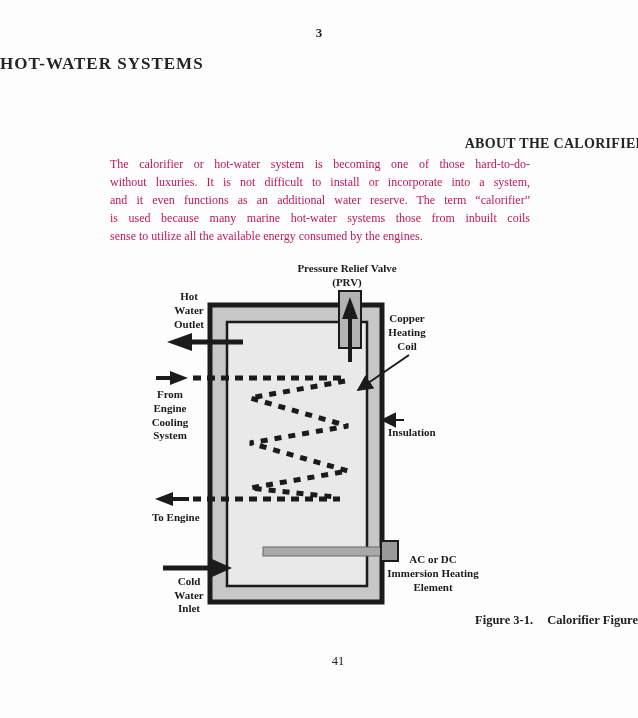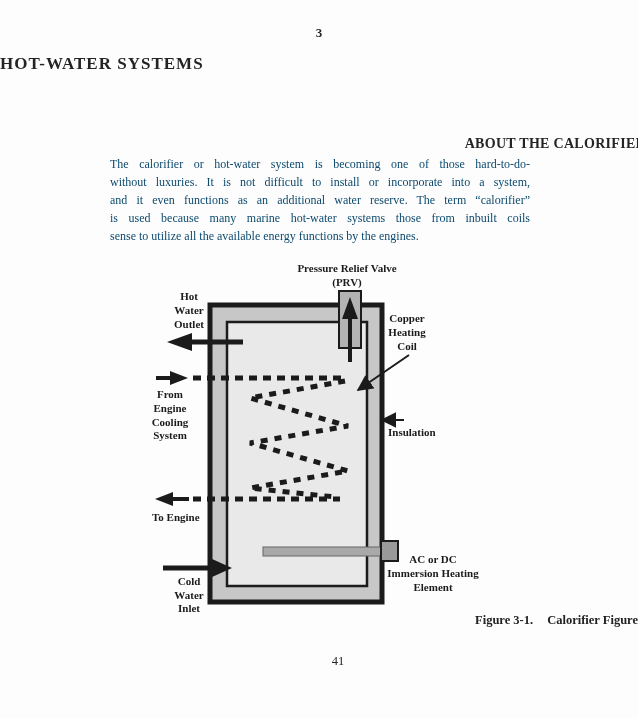--- a/index.html
+++ b/index.html
@@ -1,21 +1,21 @@
 <!DOCTYPE html>
 <html><head>
 <meta charset="utf-8">
 <style>
   html,body{margin:0;padding:0;}
   body{width:638px;height:718px;background:#fdfdfd;font-family:"Liberation Serif",serif;color:#242424;overflow:hidden;}
   .page{position:relative;width:638px;height:718px;}
   .chapnum{position:absolute;top:25px;left:0;width:100%;text-align:center;font-weight:bold;font-size:13px;}
   .chaptitle{position:absolute;top:54px;left:0;width:100%;text-align:left;font-weight:bold;font-size:17px;letter-spacing:1px;margin:0;}
   .sechead{position:absolute;top:128px;left:0;width:100%;text-align:right;font-weight:bold;font-size:14px;letter-spacing:.3px;margin:8px;}
-  .para{position:absolute;top:155px;left:110px;width:420px;font-size:12px;color:#0c4a6e;}
+  .para{position:absolute;top:155px;left:110px;width:420px;font-size:12px;color:#be185d;}
   .pline{height:18px;line-height:18px;text-align:justify;text-align-last:justify;overflow:hidden;white-space:normal;}
   .pline.last{text-align-last:left;}
   .diagram{position:absolute;left:130px;top:258px;}
   .caption{position:absolute;top:613px;left:0;width:100%;display:flex;justify-content:flex-end;gap:14px;font-weight:bold;font-size:12.5px;color:#222;}
   .pagenum{position:absolute;top:654px;left:0;width:100%;text-align:center;font-size:12.5px;padding-left:19px;}
   svg text{fill:#1b1b1b;font-family:"Liberation Serif",serif;font-weight:bold;font-size:11px;}
 </style>
 </head>
 <body>
 
@@ -23,21 +23,21 @@
 
   <div class="chapnum">3</div>
   <h1 class="chaptitle">HOT-WATER SYSTEMS</h1>
   <h2 class="sechead">ABOUT THE CALORIFIER</h2>
 
   <div class="para">
     <div class="pline">The calorifier or hot-water system is becoming one of those hard-to-do-</div>
     <div class="pline">without luxuries. It is not difficult to install or incorporate into a system,</div>
     <div class="pline">and it even functions as an additional water reserve. The term “calorifier”</div>
     <div class="pline">is used because many marine hot-water systems those from inbuilt coils</div>
-    <div class="pline last">sense to utilize all the available energy functions by the engines.</div>
+    <div class="pline last">sense to utilize all the available energy consumed by the engines.</div>
   </div>
 
   <svg class="diagram" width="380" height="390" viewBox="130 258 380 390">
     <defs>
       <marker id="arr" viewBox="0 0 10 10" refX="9" refY="5" markerWidth="8" markerHeight="8" orient="auto-start-reverse">
         <path d="M0 0 L10 5 L0 10 z" fill="#1b1b1b"></path>
       </marker>
     </defs>
 
     <rect x="210" y="305" width="172" height="297" stroke-width="5" fill="#c7c7c7" stroke="#1b1b1b"></rect>

